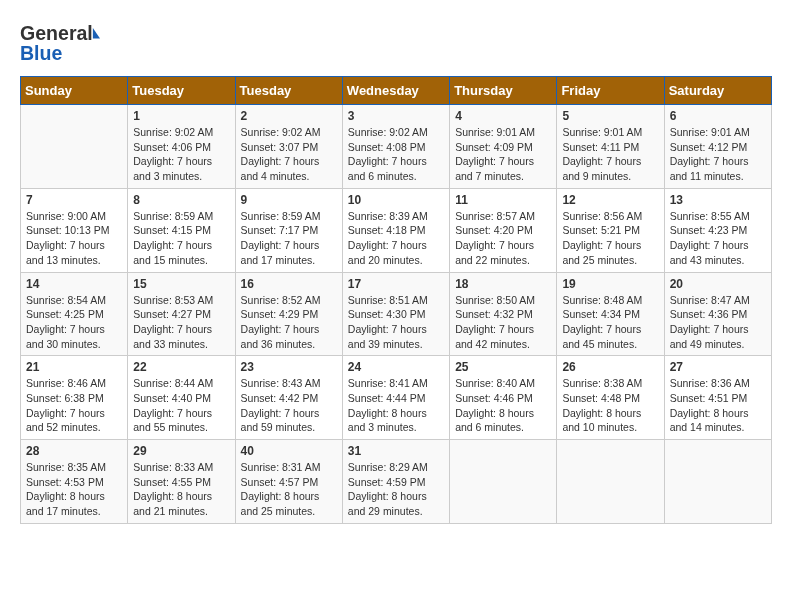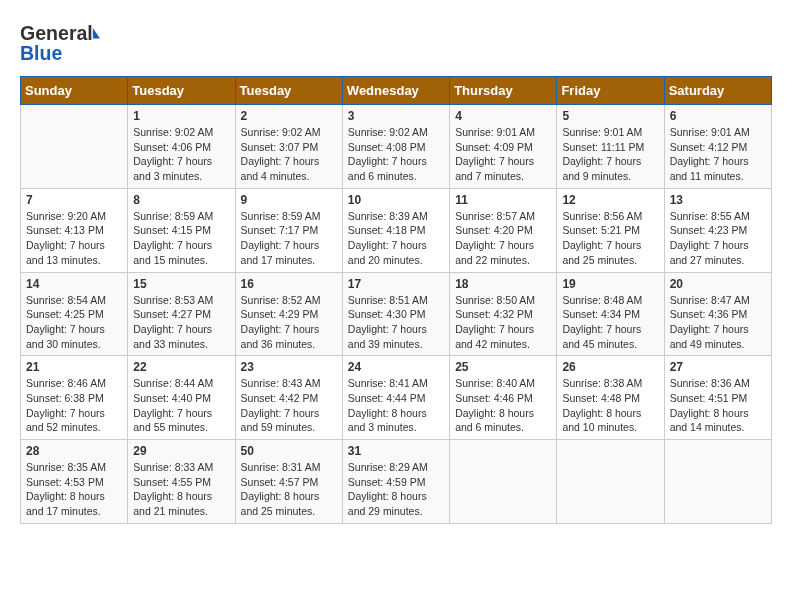--- a/index.html
+++ b/index.html
@@ -132,37 +132,37 @@
         <td>
           <span class="day-number">4</span>
           <div class="cell-text">Sunrise: 9:01 AM</div>
           <div class="cell-text">Sunset: 4:09 PM</div>
           <div class="cell-text">Daylight: 7 hours</div>
           <div class="cell-text">and 7 minutes.</div>
         </td>
         <td>
           <span class="day-number">5</span>
           <div class="cell-text">Sunrise: 9:01 AM</div>
-          <div class="cell-text">Sunset: 11:11 PM</div>
+          <div class="cell-text">Sunset: 4:11 PM</div>
           <div class="cell-text">Daylight: 7 hours</div>
           <div class="cell-text">and 9 minutes.</div>
         </td>
         <td>
           <span class="day-number">6</span>
           <div class="cell-text">Sunrise: 9:01 AM</div>
           <div class="cell-text">Sunset: 4:12 PM</div>
           <div class="cell-text">Daylight: 7 hours</div>
           <div class="cell-text">and 11 minutes.</div>
         </td>
       </tr>
       <tr>
         <td>
           <span class="day-number">7</span>
-          <div class="cell-text">Sunrise: 9:20 AM</div>
-          <div class="cell-text">Sunset: 4:13 PM</div>
+          <div class="cell-text">Sunrise: 9:00 AM</div>
+          <div class="cell-text">Sunset: 10:13 PM</div>
           <div class="cell-text">Daylight: 7 hours</div>
           <div class="cell-text">and 13 minutes.</div>
         </td>
         <td>
           <span class="day-number">8</span>
           <div class="cell-text">Sunrise: 8:59 AM</div>
           <div class="cell-text">Sunset: 4:15 PM</div>
           <div class="cell-text">Daylight: 7 hours</div>
           <div class="cell-text">and 15 minutes.</div>
         </td>
@@ -192,21 +192,21 @@
           <div class="cell-text">Sunrise: 8:56 AM</div>
           <div class="cell-text">Sunset: 5:21 PM</div>
           <div class="cell-text">Daylight: 7 hours</div>
           <div class="cell-text">and 25 minutes.</div>
         </td>
         <td>
           <span class="day-number">13</span>
           <div class="cell-text">Sunrise: 8:55 AM</div>
           <div class="cell-text">Sunset: 4:23 PM</div>
           <div class="cell-text">Daylight: 7 hours</div>
-          <div class="cell-text">and 27 minutes.</div>
+          <div class="cell-text">and 43 minutes.</div>
         </td>
       </tr>
       <tr>
         <td>
           <span class="day-number">14</span>
           <div class="cell-text">Sunrise: 8:54 AM</div>
           <div class="cell-text">Sunset: 4:25 PM</div>
           <div class="cell-text">Daylight: 7 hours</div>
           <div class="cell-text">and 30 minutes.</div>
         </td>
@@ -313,21 +313,21 @@
           <div class="cell-text">and 17 minutes.</div>
         </td>
         <td>
           <span class="day-number">29</span>
           <div class="cell-text">Sunrise: 8:33 AM</div>
           <div class="cell-text">Sunset: 4:55 PM</div>
           <div class="cell-text">Daylight: 8 hours</div>
           <div class="cell-text">and 21 minutes.</div>
         </td>
         <td>
-          <span class="day-number">50</span>
+          <span class="day-number">40</span>
           <div class="cell-text">Sunrise: 8:31 AM</div>
           <div class="cell-text">Sunset: 4:57 PM</div>
           <div class="cell-text">Daylight: 8 hours</div>
           <div class="cell-text">and 25 minutes.</div>
         </td>
         <td>
           <span class="day-number">31</span>
           <div class="cell-text">Sunrise: 8:29 AM</div>
           <div class="cell-text">Sunset: 4:59 PM</div>
           <div class="cell-text">Daylight: 8 hours</div>

